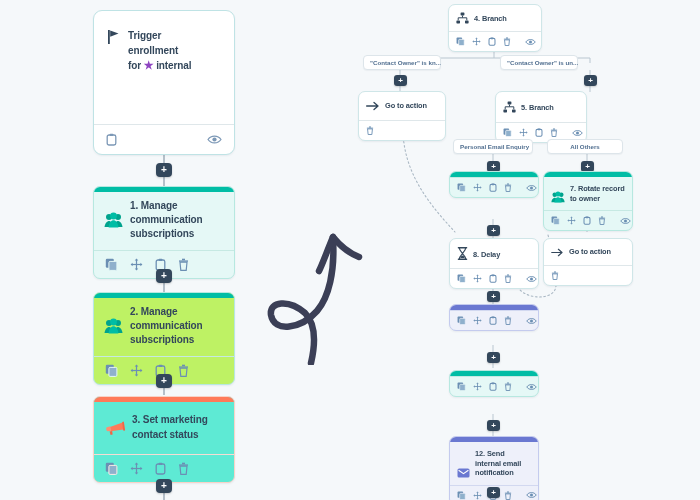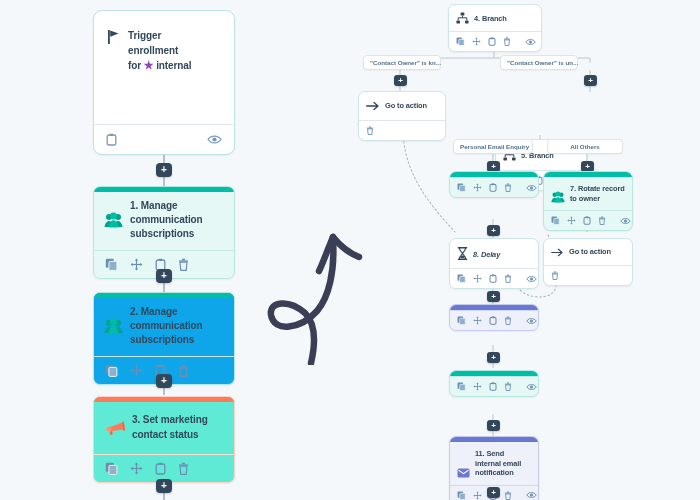--- a/index.html
+++ b/index.html
@@ -228,21 +228,21 @@
             <path d="M2 4.2 H9 L8.2 12.3 H2.8 Z" fill="none" stroke="#6b8fb3" stroke-width="1.2"></path>
           </svg>
         </span>
     </div>
   </div>
 
   <div class="plus" style="left:156px;top:269px;">
     <span>+</span>
   </div>
 
-  <div class="node bigcard" style="left:93px;top:292px;background:#0ea5e9;border-color:#b7e8e0;">
+  <div class="node bigcard" style="left:93px;top:292px;background:#bef264;border-color:#b7e8e0;">
     <div class="top-bar" style="background:#00bda5;"></div>
     <div class="body">
       <span class="ico">
         <svg width="19" height="16" viewBox="0 0 19 16">
             <circle cx="5" cy="5" r="3" fill="#00a38d"></circle>
             <circle cx="14" cy="5" r="3" fill="#00a38d"></circle>
             <circle cx="9.5" cy="4" r="3.4" fill="#00bda5"></circle>
             <path d="M0.5 15 C1 10.5, 4 9, 5 9 C6 9, 9 10.5, 9.5 15 Z" fill="#00a38d"></path>
             <path d="M9.5 15 C10 10.5, 13 9, 14 9 C15 9, 18 10.5, 18.5 15 Z" fill="#00a38d"></path>
             <path d="M4.6 15.5 C5 9.8, 8 8.2, 9.5 8.2 C11 8.2, 14 9.8, 14.4 15.5 Z" fill="#00bda5"></path>
@@ -409,21 +409,21 @@
       <span class="ico">
           <svg width="8" height="9" viewBox="0 0 11 13">
             <rect x="1" y="2.4" width="9" height="1.3" fill="#6b8fb3"></rect>
             <rect x="4" y="0.7" width="3" height="1.6" fill="#6b8fb3"></rect>
             <path d="M2 4.2 H9 L8.2 12.3 H2.8 Z" fill="none" stroke="#6b8fb3" stroke-width="1.3"></path>
           </svg>
         </span>
     </div>
   </div>
 
-  <div class="node small" style="left:495px;top:91px;width:92px;margin-top:48px;">
+  <div class="node small" style="left:495px;top:91px;width:92px;">
     <div class="body" style="padding:9px 7px;">
       <span class="ico">
         <svg width="13" height="12" viewBox="0 0 13 12">
             <rect x="4.6" y="0.4" width="3.8" height="3" rx="0.7" fill="#33475b"></rect>
             <rect x="0.4" y="8.4" width="3.6" height="3" rx="0.7" fill="#33475b"></rect>
             <rect x="9" y="8.4" width="3.6" height="3" rx="0.7" fill="#33475b"></rect>
             <path d="M6.5 3.6 V5.6 M2.2 8.2 V5.8 H10.8 V8.2" stroke="#33475b" stroke-width="1" fill="none"></path>
           </svg>
       </span>
       <div class="title">5. Branch</div>
@@ -563,21 +563,21 @@
             <circle cx="7.5" cy="5.5" r="2.1" fill="#6b8fb3"></circle>
           </svg>
         </span>
     </div>
   </div>
 
   <div class="plus sm" style="left:487px;top:225px;">
     <span>+</span>
   </div>
 
-  <div class="node small" style="left:449px;top:238px;width:90px;font-style:italic;">
+  <div class="node small" style="left:449px;top:238px;width:90px;">
     <div class="body" style="padding:8px 7px;">
       <span class="ico">
         <svg width="11" height="13" viewBox="0 0 11 13">
             <path d="M1.4 0.8 H9.6 M1.4 12.2 H9.6" stroke="#33475b" stroke-width="1.4" stroke-linecap="round"></path>
             <path d="M2.4 1 C2.4 4, 5.5 5.4, 5.5 6.5 C5.5 7.6, 2.4 9, 2.4 12 M8.6 1 C8.6 4, 5.5 5.4, 5.5 6.5 C5.5 7.6, 8.6 9, 8.6 12" stroke="#33475b" stroke-width="1.2" fill="none"></path>
             <path d="M3.4 10.9 C3.9 9.4, 5 8.6, 5.5 8.6 C6 8.6, 7.1 9.4, 7.6 10.9 Z" fill="#33475b"></path>
           </svg>
       </span>
       <div class="title">8. Delay</div>
     </div>
@@ -730,21 +730,21 @@
 
   <div class="node small" style="left:449px;top:436px;width:90px;background:#eef0fa;border-color:#c4cbee;">
     <div class="top-bar" style="background:#6a78d1;"></div>
     <div class="body">
       <span class="ico">
         <svg width="13" height="10" viewBox="0 0 13 10">
             <rect x="0.5" y="0.5" width="12" height="9" rx="1.6" fill="#6a78d1"></rect>
             <path d="M1.6 2.2 L6.5 5.6 L11.4 2.2" stroke="#fff" stroke-width="1.1" fill="none"></path>
           </svg>
       </span>
-      <div class="title">11. Send internal email notification</div>
+      <div class="title">12. Send internal email notification</div>
     </div>
     <div class="actions" style="border-top-color:#d2d8f0;">
       <span class="ico">
           <svg width="9" height="9" viewBox="0 0 13 13">
             <rect x="0.8" y="0.8" width="8" height="9" rx="1.2" fill="#6b8fb3"></rect>
             <rect x="3.9" y="3.4" width="8" height="9" rx="1.2" fill="#8fb0cc" stroke="#eef0fa" stroke-width="1"></rect>
           </svg>
         </span>
       <span class="ico">
           <svg width="9" height="9" viewBox="0 0 13 13">

